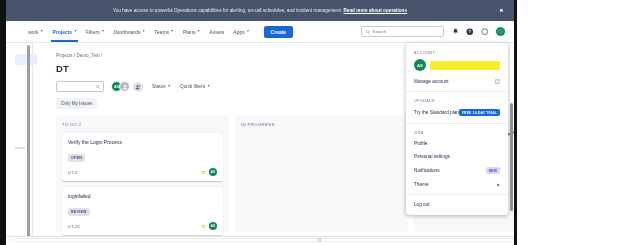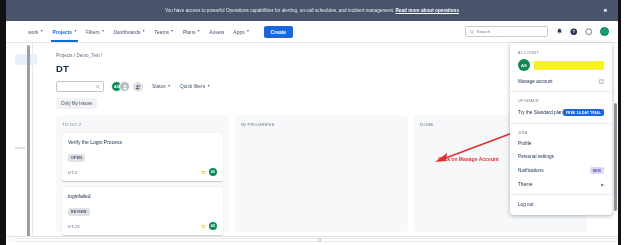--- a/index.html
+++ b/index.html
@@ -4,21 +4,21 @@
 <style>
   * { box-sizing: border-box; margin: 0; padding: 0; }
   html, body {
     width: 631px; height: 245px;
     overflow: hidden;
     background: #ffffff;
     font-family: "Liberation Sans", sans-serif;
   }
   #root {
     position: relative;
-    width: 621px; height: 245px;
+    width: 517px; height: 245px;
     background: #fff;
     overflow: hidden;
   }
 
   
   .frame-left  { position:absolute; left:0;  top:0; width:6px;  height:245px; background:#111; z-index:60; }
   .frame-right { position:absolute; right:0; top:0; width:3px;  height:245px; background:#111; z-index:60; }
 
   
   .banner {

